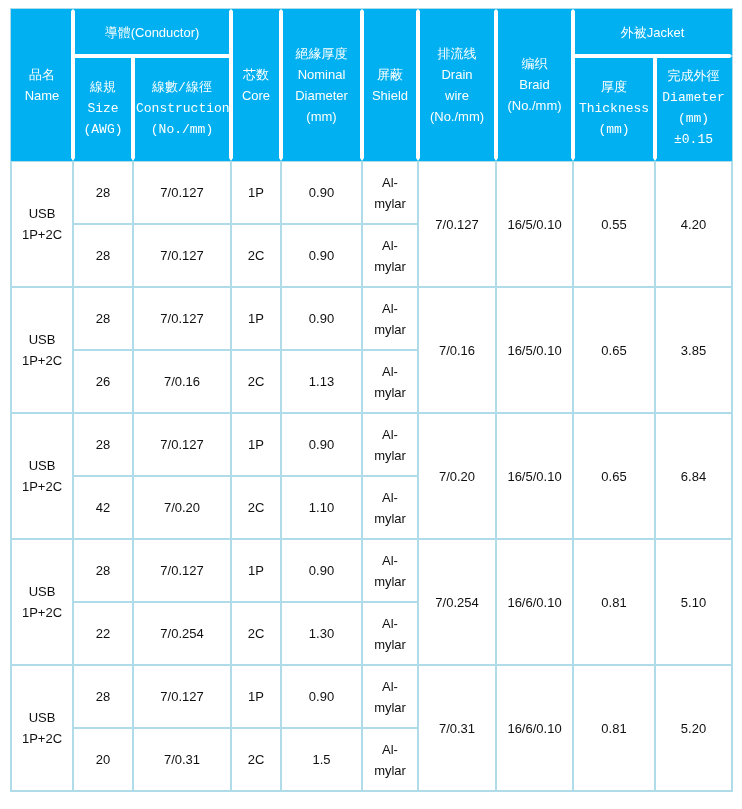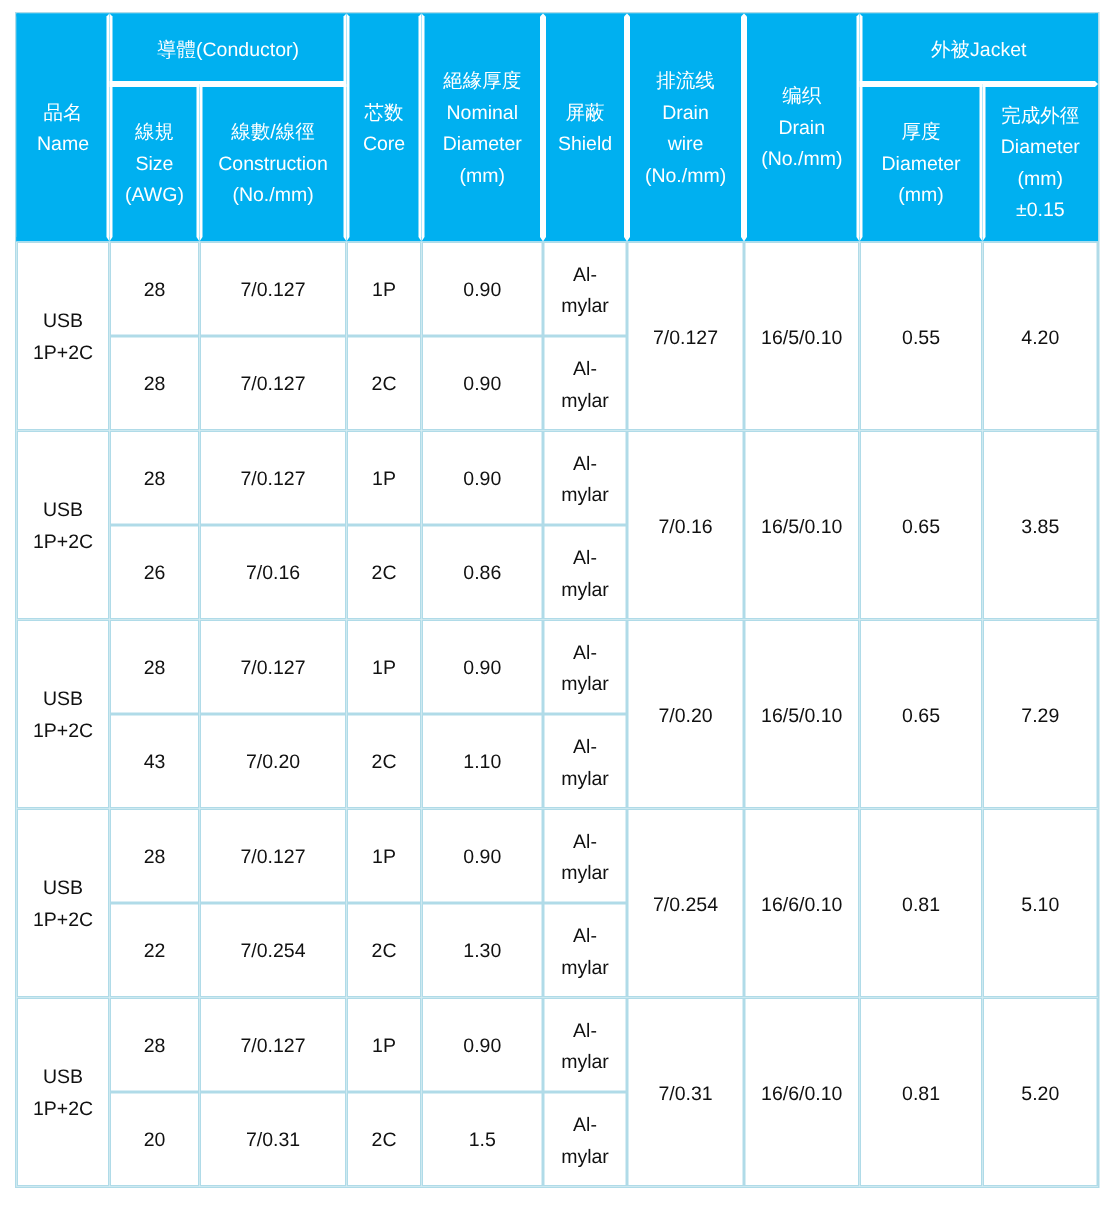--- a/index.html
+++ b/index.html
@@ -43,21 +43,21 @@
     border-bottom: 3px solid #00b0f0; 
   }
   thead th.grp {
     border-bottom: 2px solid #ffffff; 
     margin-top: 48px;
   }
   thead tr:first-child th { border-top-color: #00b0f0; }
   thead th.edge-l { border-left-color: #00b0f0; }
   thead th.edge-r { border-right-color: #00b0f0; }
   thead tr.h1 { height: 47px; }
-  thead tr.h2 { height: 105px; }
+  thead tr.h2 { height: 105px; font-family: Liberation Mono, monospace; }
   tbody td {
     background: #ffffff;
     color: #111111;
     border: 1px solid #b0dbe8;
   }
   tbody tr { height: 63px; }
 </style>
 </head>
 <body>
 
@@ -86,33 +86,33 @@
 Nominal
 Diameter
 (mm)</th>
         <th rowspan="2">屏蔽
 Shield</th>
         <th rowspan="2">排流线
 Drain
 wire
 (No./mm)</th>
         <th rowspan="2">编织
-Drain
+Braid
 (No./mm)</th>
         <th colspan="2" class="grp edge-r">外被Jacket</th>
       </tr>
       <tr class="h2">
         <th>線規
 Size
 (AWG)</th>
         <th>線數/線徑
 Construction
 (No./mm)</th>
         <th>厚度
-Diameter
+Thickness
 (mm)</th>
         <th class="edge-r">完成外徑
 Diameter
 (mm)
 ±0.15</th>
       </tr>
     </thead>
     <tbody>
 
       <tr>
@@ -149,41 +149,41 @@
 mylar</td>
         <td rowspan="2">7/0.16</td>
         <td rowspan="2">16/5/0.10</td>
         <td rowspan="2">0.65</td>
         <td rowspan="2">3.85</td>
       </tr>
       <tr>
         <td>26</td>
         <td>7/0.16</td>
         <td>2C</td>
-        <td>0.86</td>
+        <td>1.13</td>
         <td>Al-
 mylar</td>
       </tr>
 
       <tr>
         <td rowspan="2">USB
 1P+2C</td>
         <td>28</td>
         <td>7/0.127</td>
         <td>1P</td>
         <td>0.90</td>
         <td>Al-
 mylar</td>
         <td rowspan="2">7/0.20</td>
         <td rowspan="2">16/5/0.10</td>
         <td rowspan="2">0.65</td>
-        <td rowspan="2">7.29</td>
-      </tr>
-      <tr>
-        <td>43</td>
+        <td rowspan="2">6.84</td>
+      </tr>
+      <tr>
+        <td>42</td>
         <td>7/0.20</td>
         <td>2C</td>
         <td>1.10</td>
         <td>Al-
 mylar</td>
       </tr>
 
       <tr>
         <td rowspan="2">USB
 1P+2C</td>

